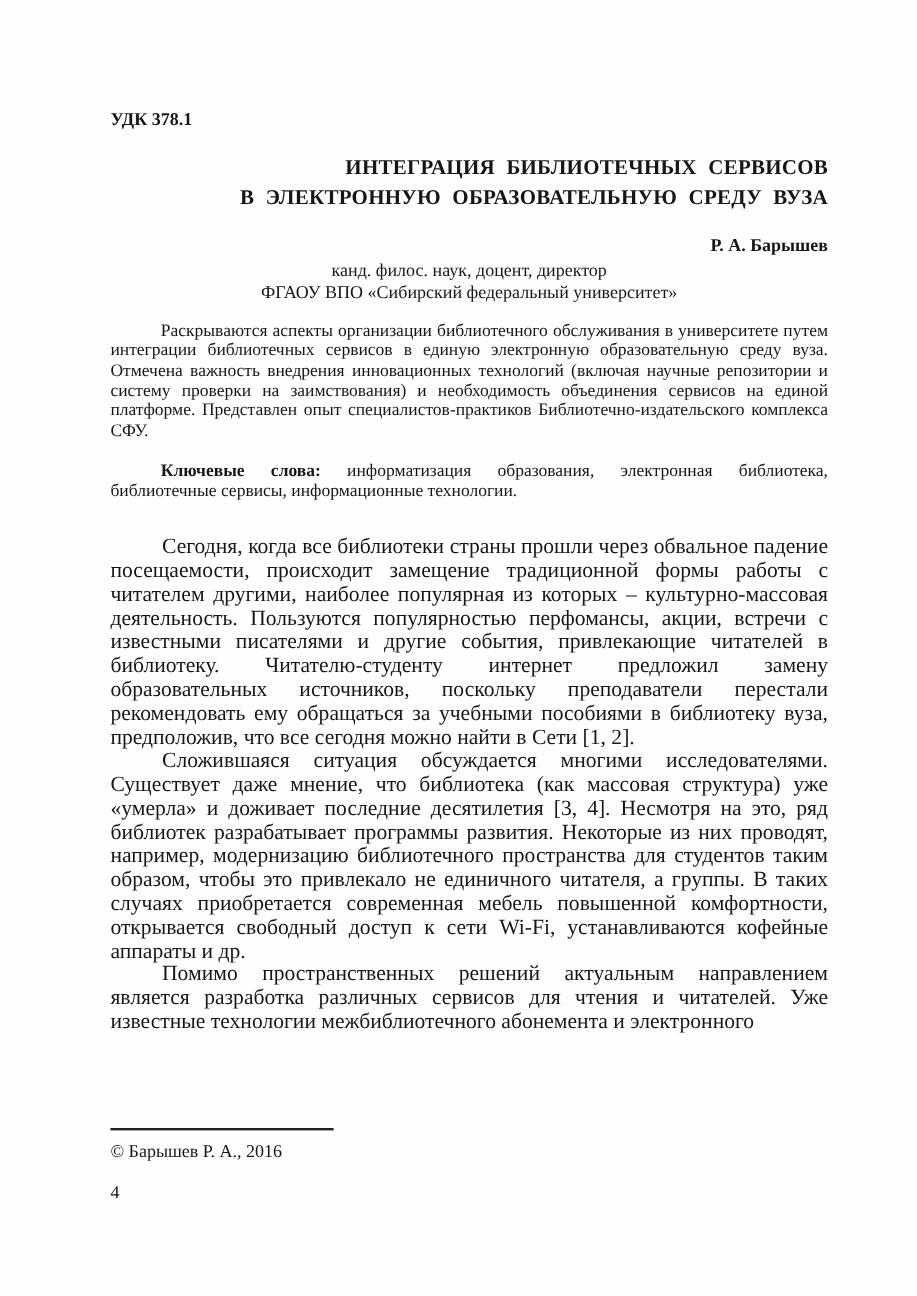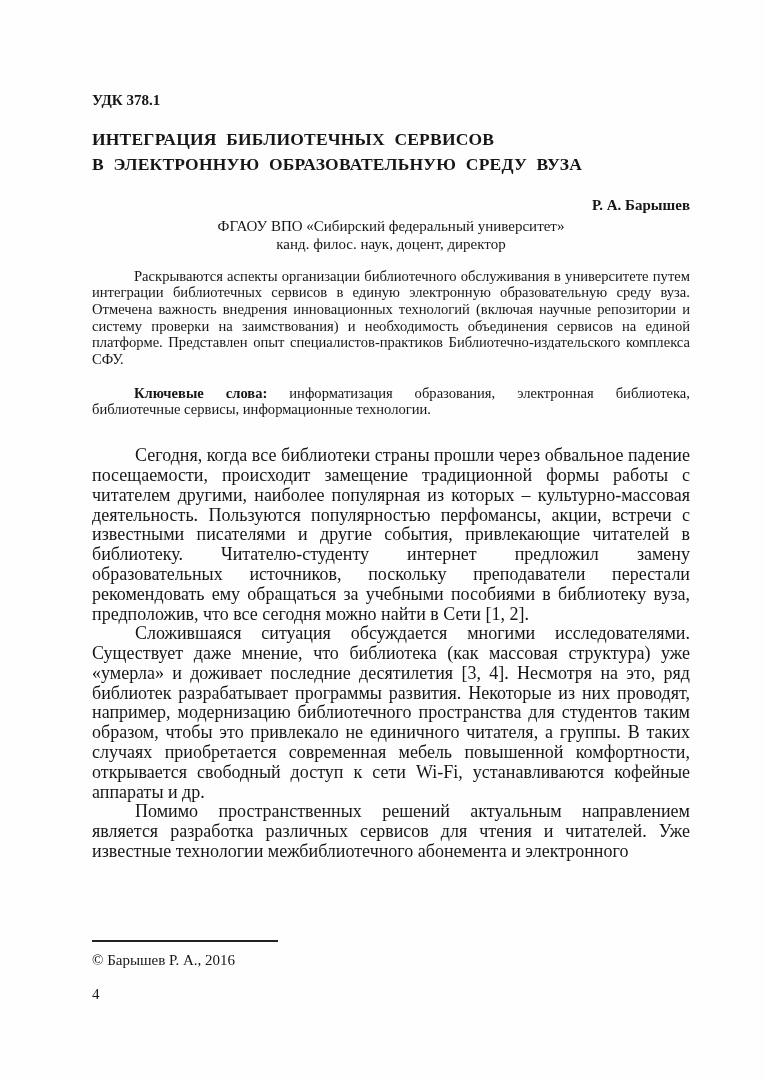--- a/index.html
+++ b/index.html
@@ -22,21 +22,21 @@
     top: 92px;
     width: 598px;
   }
   .udc {
     font-weight: bold;
     font-size: 15px;
     line-height: 17px;
   }
   .title {
     margin: 18px 0 0 0;
-    text-align: left;
+    text-align: right;
     font-weight: bold;
     font-size: 17.5px;
     line-height: 25px;
     word-spacing: 5px;
     letter-spacing: 0.2px;
   }
   .author-block {
     margin-top: 19px;
     text-align: center;
     font-size: 15px;
@@ -105,22 +105,22 @@
 
     <div class="udc">УДК 378.1</div>
 
     <h1 class="title">
       <span>ИНТЕГРАЦИЯ БИБЛИОТЕЧНЫХ СЕРВИСОВ</span><br>
       <span>В ЭЛЕКТРОННУЮ ОБРАЗОВАТЕЛЬНУЮ СРЕДУ ВУЗА</span>
     </h1>
 
     <div class="author-block">
       <div class="author-name">Р. А. Барышев</div>
+      <div>канд. филос. наук, доцент, директор</div>
       <div>ФГАОУ ВПО «Сибирский федеральный университет»</div>
-      <div>канд. филос. наук, доцент, директор</div>
     </div>
 
     <p class="abstract">Раскрываются аспекты организации библиотечного обслуживания в университете путем интеграции библиотечных сервисов в единую электронную образовательную среду вуза. Отмечена важность внедрения инновационных технологий (включая научные репозитории и систему проверки на заимствования) и необходимость объединения сервисов на единой платформе. Представлен опыт специалистов-практиков Библиотечно-издательского комплекса СФУ.</p>
 
     <p class="keywords"><span class="kw-label">Ключевые слова:</span> <span>информатизация образования, электронная библиотека, библиотечные сервисы, информационные технологии.</span></p>
 
     <p class="body-para first">Сегодня, когда все библиотеки страны прошли через обвальное падение посещаемости, происходит замещение традиционной формы работы с читателем другими, наиболее популярная из которых – культурно-массовая деятельность. Пользуются популярностью перфомансы, акции, встречи с известными писателями и другие события, привлекающие читателей в библиотеку. Читателю-студенту интернет предложил замену образовательных источников, поскольку преподаватели перестали рекомендовать ему обращаться за учебными пособиями в библиотеку вуза, предположив, что все сегодня можно найти в Сети [1, 2].</p>
 
     <p class="body-para">Сложившаяся ситуация обсуждается многими исследователями. Существует даже мнение, что библиотека (как массовая структура) уже «умерла» и доживает последние десятилетия [3, 4]. Несмотря на это, ряд библиотек разрабатывает программы развития. Некоторые из них проводят, например, модернизацию библиотечного пространства для студентов таким образом, чтобы это привлекало не единичного читателя, а группы. В таких случаях приобретается современная мебель повышенной комфортности, открывается свободный доступ к сети Wi-Fi, устанавливаются кофейные аппараты и др.</p>
 

